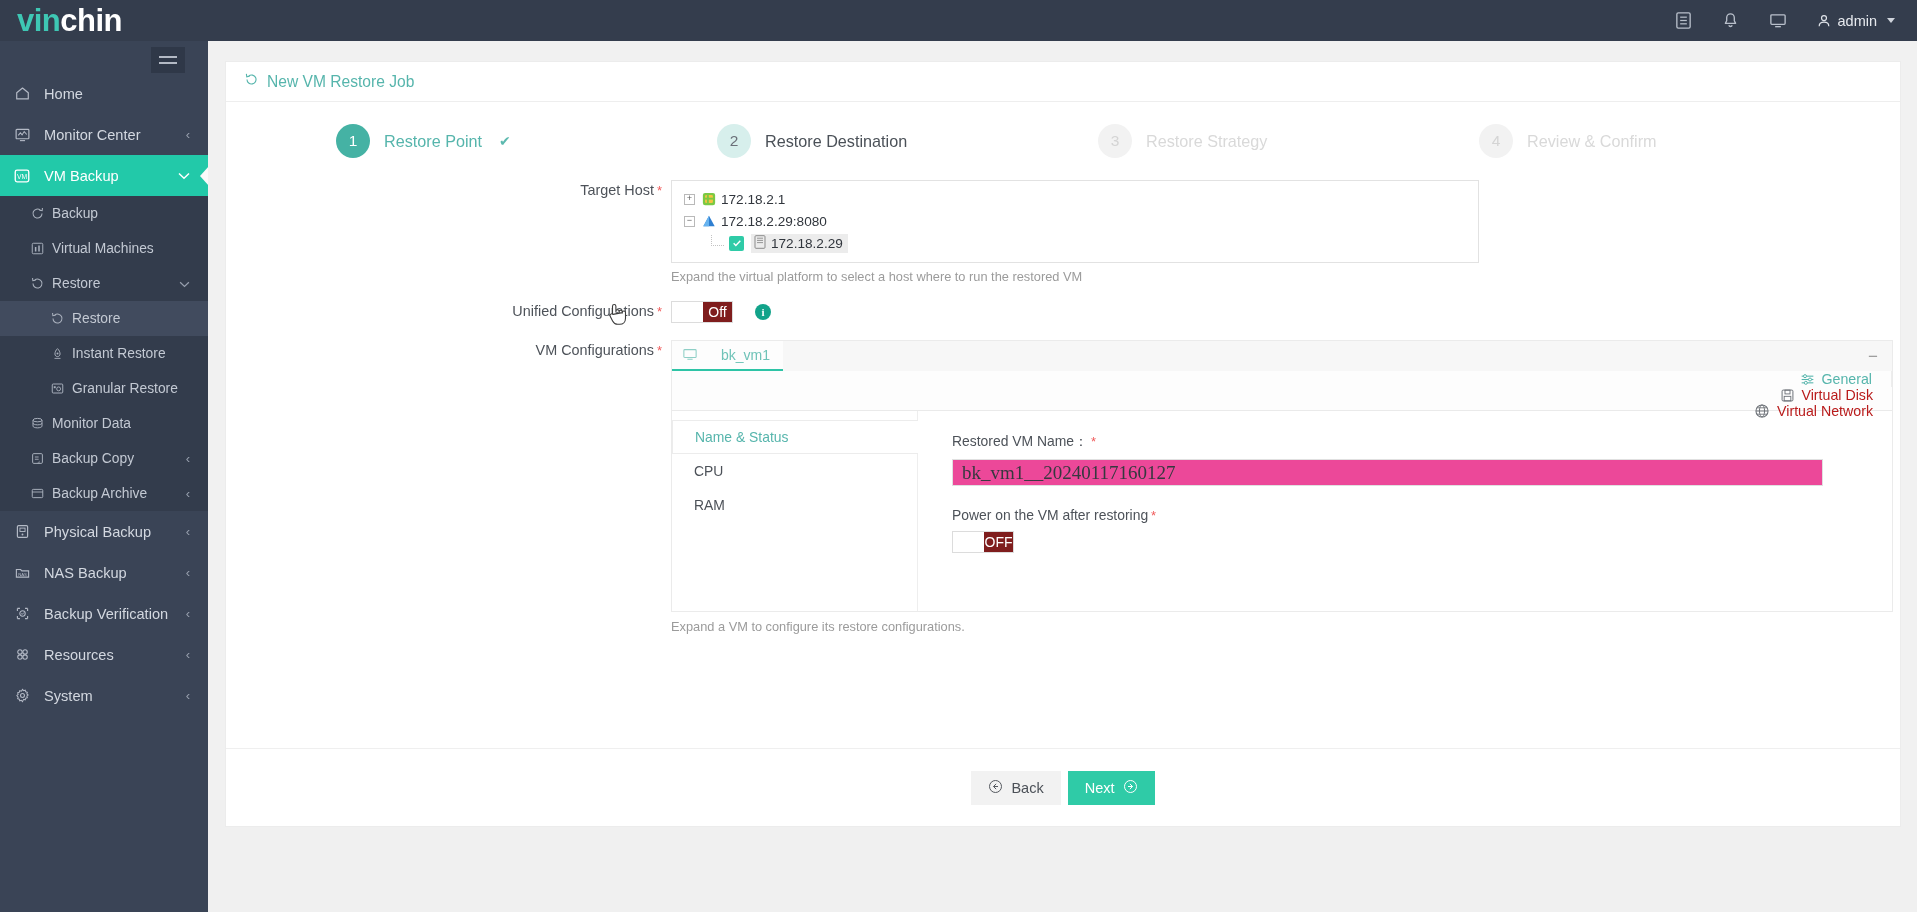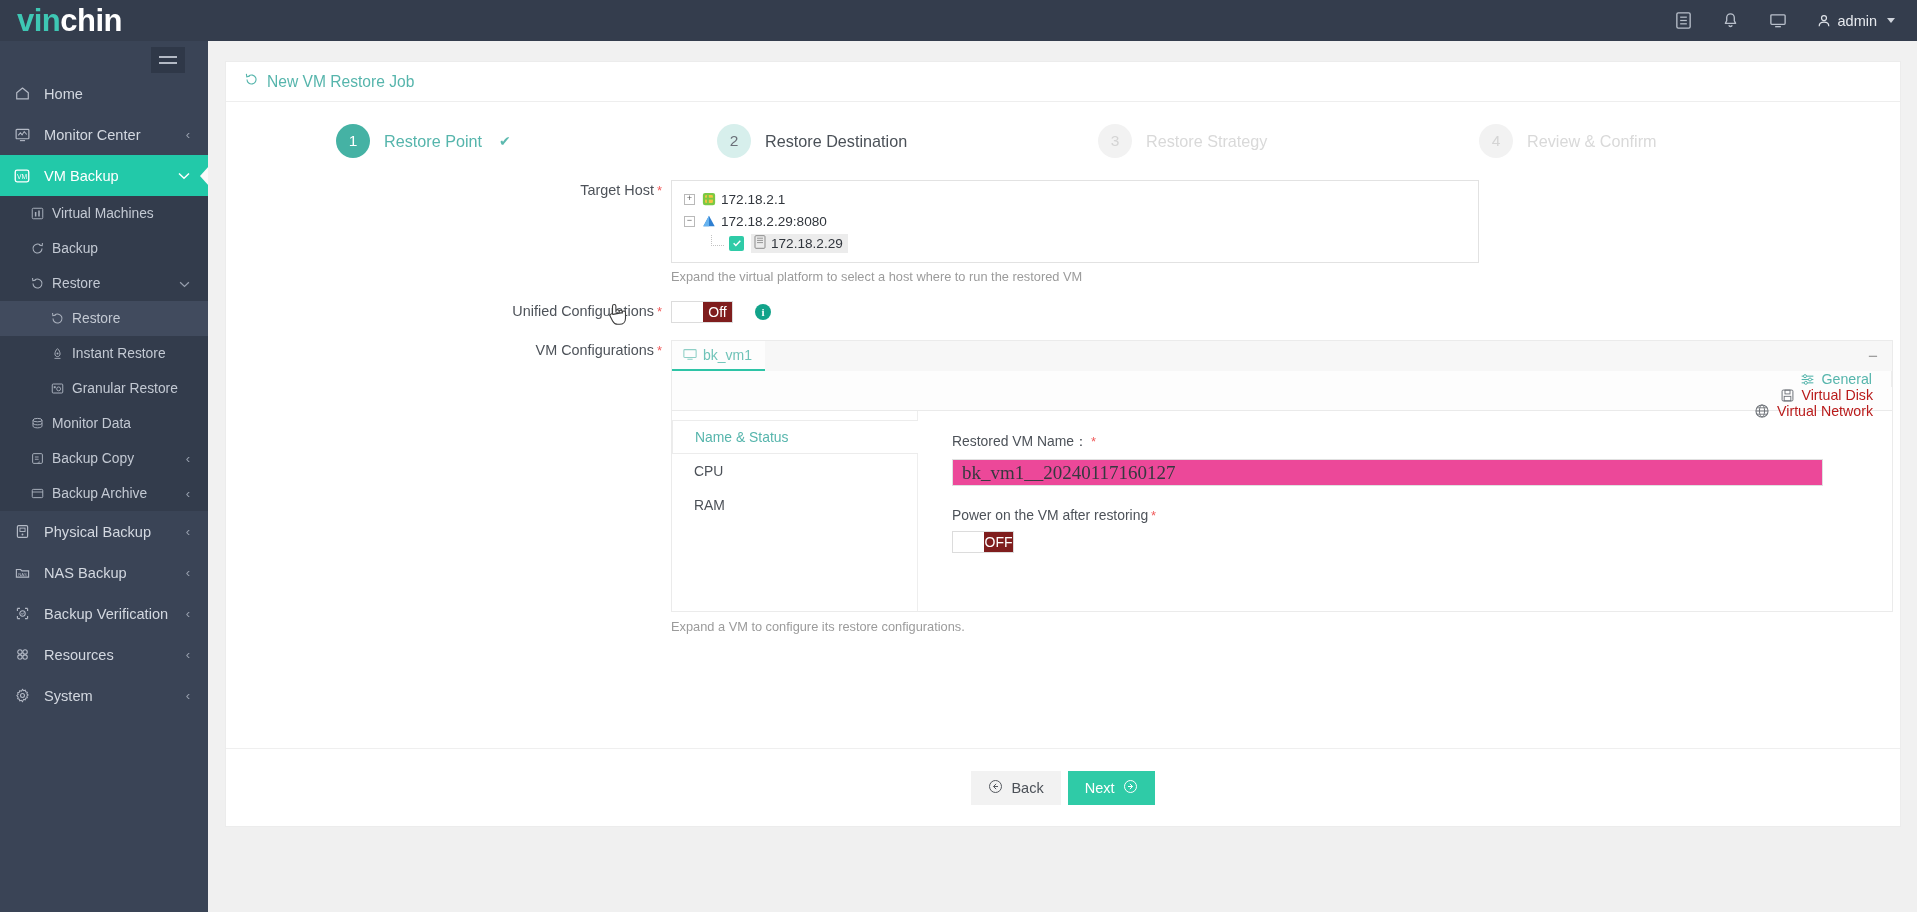--- a/index.html
+++ b/index.html
@@ -176,21 +176,21 @@
 
   
   .vmpanel {
     width: 1222px; border: 1px solid #ebebeb; background: #fdfdfd;
   }
   .vmpanel-head {
     height: 30px; display: flex; align-items: center; background: #f7f7f7;
     position: relative;
   }
   .vm-tab {
-    height: 30px; padding: 0 13px 0 11px; display: flex; align-items: center; gap: 6px;
+    height: 30px; padding: 0 13px 0 11px; display: flex; align-items: center; gap: 24px;
     border-bottom: 2px solid #2ec4a6; background: #fdfdfd;
     color: #6fc3b8; font-size: 14px; cursor: pointer;
   }
   .collapse-btn {
     margin-left: auto; margin-right: 14px; color: #9a9a9a; font-size: 17px;
     line-height: 1; cursor: pointer;
   }
   .vmbody { background: #fff; height: 200px; display: flex; }
   .tabs {
     height: 40px; display: flex; align-items: flex-end;
@@ -330,35 +330,35 @@
       <svg width="12" height="8" viewBox="0 0 12 8">
           <polyline points="1,1.5 6,6.3 11,1.5" fill="none" stroke="#ffffff" stroke-width="1.5"></polyline>
         </svg>
     </span>
   </div>
 
   <div class="nav-group">
     <div class="nav-sub">
       <span class="ico">
         <svg width="15" height="15" viewBox="0 0 20 20">
+            <path d="M16 10a6 6 0 1 1-2.3-4.7" fill="none" stroke="currentColor" stroke-width="1.4"></path>
+            <polyline points="16.6,2.6 16.2,6.3 12.6,5.6" fill="none" stroke="currentColor" stroke-width="1.4"></polyline>
+          </svg>
+      </span>
+      <span class="lbl">Backup</span>
+    </div>
+    <div class="nav-sub">
+      <span class="ico">
+        <svg width="15" height="15" viewBox="0 0 20 20">
             <rect x="3" y="3" width="14" height="14" rx="1.5" fill="none" stroke="currentColor" stroke-width="1.3"></rect>
             <rect x="6.5" y="8" width="2" height="6" fill="currentColor"></rect>
             <rect x="11" y="6" width="2" height="8" fill="currentColor"></rect>
           </svg>
       </span>
       <span class="lbl">Virtual Machines</span>
-    </div>
-    <div class="nav-sub">
-      <span class="ico">
-        <svg width="15" height="15" viewBox="0 0 20 20">
-            <path d="M16 10a6 6 0 1 1-2.3-4.7" fill="none" stroke="currentColor" stroke-width="1.4"></path>
-            <polyline points="16.6,2.6 16.2,6.3 12.6,5.6" fill="none" stroke="currentColor" stroke-width="1.4"></polyline>
-          </svg>
-      </span>
-      <span class="lbl">Backup</span>
     </div>
     <div class="nav-sub">
       <span class="ico">
         <svg width="15" height="15" viewBox="0 0 20 20">
             <path d="M4 10a6 6 0 1 0 2.3-4.7" fill="none" stroke="currentColor" stroke-width="1.4"></path>
             <polyline points="3.4,2.6 3.8,6.3 7.4,5.6" fill="none" stroke="currentColor" stroke-width="1.4"></polyline>
           </svg>
       </span>
       <span class="lbl">Restore</span>
       <span class="arr">

